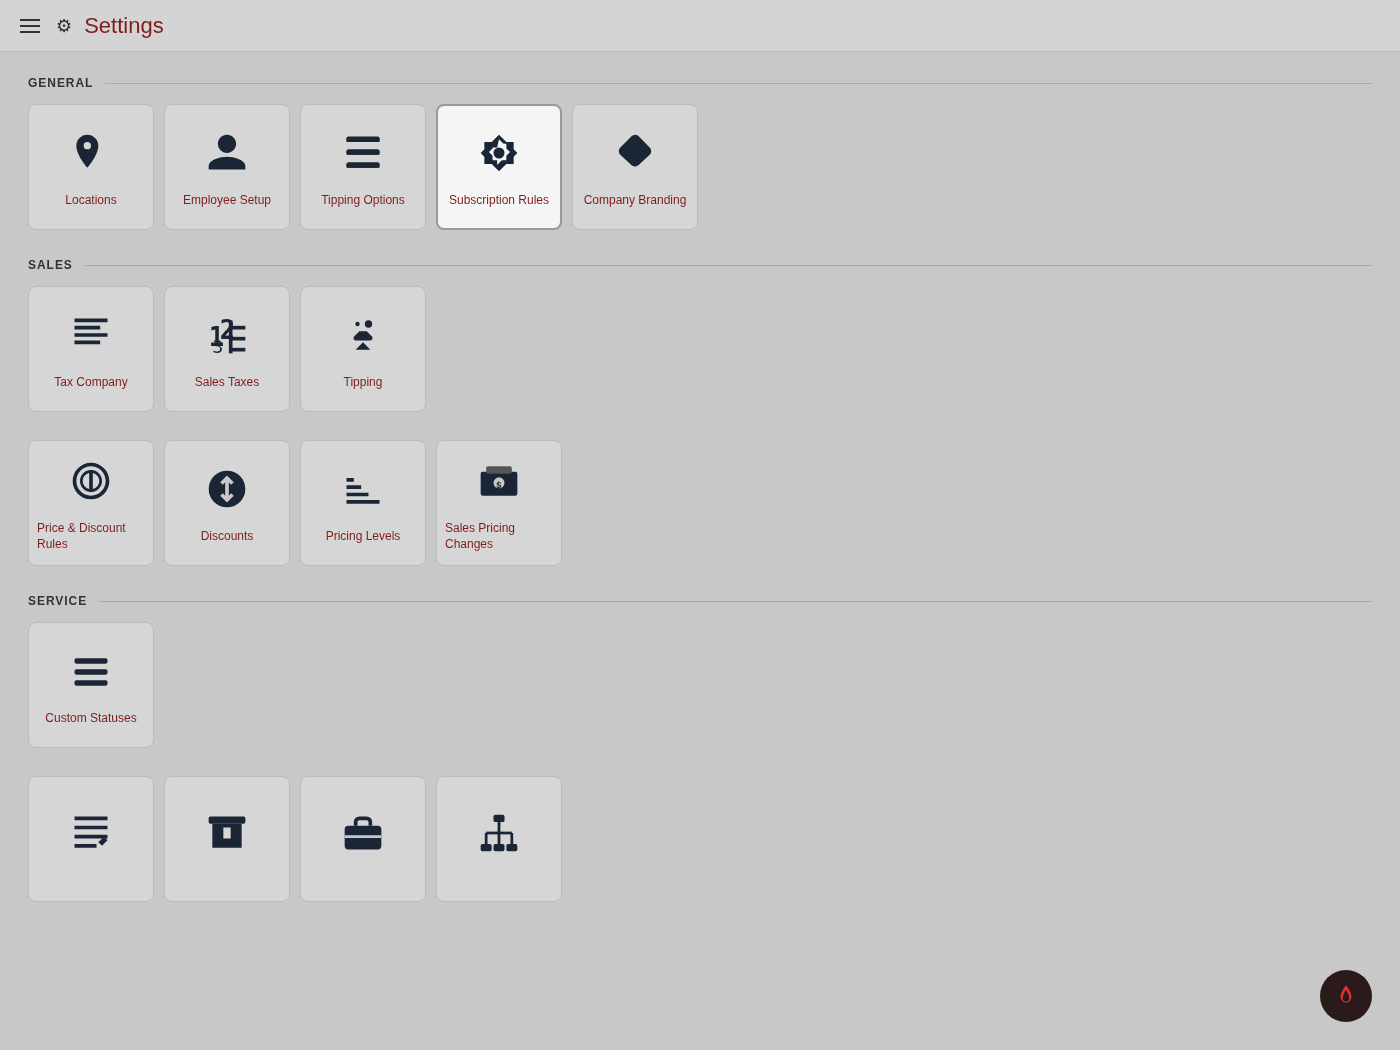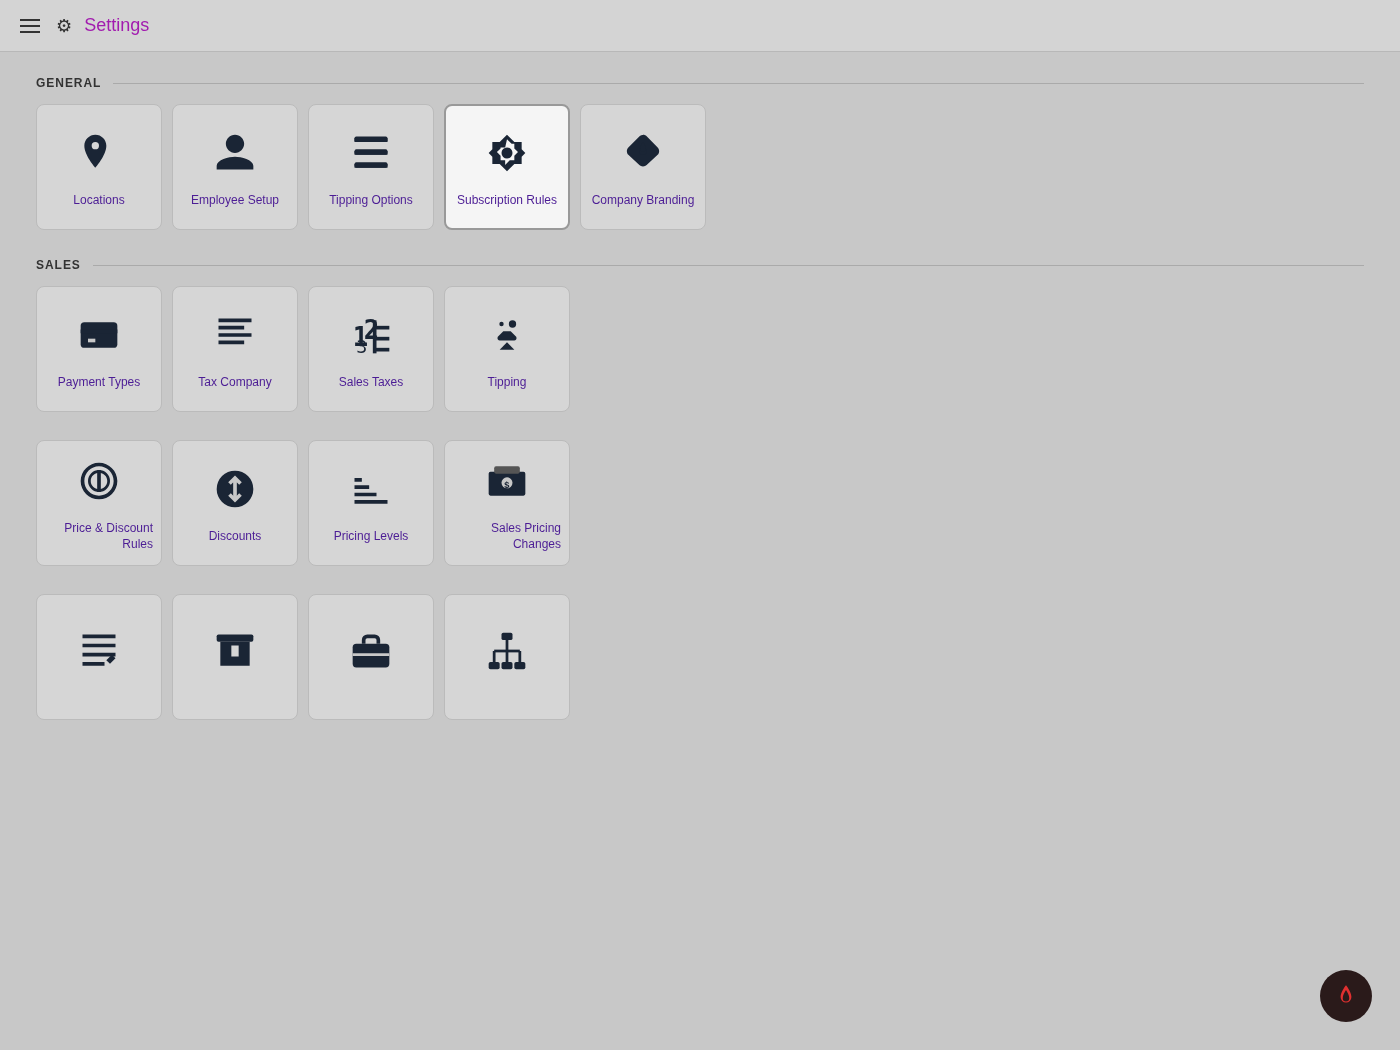--- a/index.html
+++ b/index.html
@@ -15,28 +15,28 @@
     .header {
       background: #d4d4d4;
       height: 52px;
       display: flex;
       align-items: center;
       padding: 0 16px;
       gap: 12px;
       border-bottom: 1px solid #b8b8b8;
     }
     .header-title {
-      font-size: 18px;
+      font-size: 22px;
       font-weight: 500;
-      color: #a21caf;
+      color: #7f1d1d;
     }
 
     
     .content {
-      padding: 24px 36px;
+      padding: 24px 28px;
       background: #c8c8c8;
     }
 
     
     .section {
       margin-bottom: 28px;
     }
     .section-header {
       display: flex;
       align-items: center;
@@ -93,22 +93,22 @@
       width: 52px;
       height: 52px;
     }
     .tile-icon svg {
       width: 44px;
       height: 44px;
       fill: #1a2535;
     }
     .tile-label {
       font-size: 12px;
-      color: #4c1d95;
-      text-align: right;
+      color: #7f1d1d;
+      text-align: left;
       line-height: 1.3;
       font-weight: 400;
       margin-top: 8px;
     }
 
     
     .fab {
       position: fixed;
       bottom: 28px;
       right: 28px;
@@ -218,31 +218,20 @@
     </div>
     <div class="section">
       <div class="section-header">
         <span class="section-label">SALES</span>
         <div class="section-line"></div>
       </div>
       <div class="tiles-grid">
         <div class="tile">
           <div class="tile-icon">
             <svg viewBox="0 0 24 24" fill="#1a2535">
-              <rect x="2" y="5" width="20" height="14" rx="2" ry="2"></rect>
-              <line x1="2" y1="10" x2="22" y2="10" stroke="#1a2535" stroke-width="2"></line>
-              <line x1="6" y1="15" x2="10" y2="15" stroke="#c8c8c8" stroke-width="2"></line>
-              <rect x="2" y="5" width="20" height="14" rx="2" ry="2" fill="none" stroke="#1a2535" stroke-width="0"></rect>
-            </svg>
-          </div>
-          <div class="tile-label">Payment Types</div>
-        </div>
-        <div class="tile">
-          <div class="tile-icon">
-            <svg viewBox="0 0 24 24" fill="#1a2535">
               <path d="M3 3h18v2H3zm0 4h14v2H3zm0 4h18v2H3zm0 4h14v2H3z"></path>
             </svg>
           </div>
           <div class="tile-label">Tax Company</div>
         </div>
         <div class="tile">
           <div class="tile-icon">
             <svg viewBox="0 0 24 24" fill="#1a2535">
               <text x="2" y="18" font-size="14" font-weight="bold" font-family="monospace">1</text>
               <text x="8" y="14" font-size="14" font-weight="bold" font-family="monospace">2</text>
@@ -301,20 +290,38 @@
         <div class="tile">
           <div class="tile-icon">
             <svg viewBox="0 0 24 24" fill="#1a2535">
               <rect x="2" y="7" width="20" height="13" rx="1"></rect>
               <rect x="5" y="4" width="14" height="4" rx="1" fill="#555"></rect>
               <circle cx="12" cy="13" r="3" fill="#c8c8c8"></circle>
               <text x="10.5" y="16" font-size="5" fill="#1a2535" font-weight="bold">$</text>
             </svg>
           </div>
           <div class="tile-label">Sales Pricing Changes</div>
+        </div>
+      </div>
+    </div>
+    <div class="section">
+      <div class="section-header">
+        <span class="section-label">SERVICE</span>
+        <div class="section-line"></div>
+      </div>
+      <div class="tiles-grid">
+        <div class="tile">
+          <div class="tile-icon">
+            <svg viewBox="0 0 24 24" fill="#1a2535">
+              <rect x="3" y="5" width="18" height="3" rx="1"></rect>
+              <rect x="3" y="11" width="18" height="3" rx="1"></rect>
+              <rect x="3" y="17" width="18" height="3" rx="1"></rect>
+            </svg>
+          </div>
+          <div class="tile-label">Custom Statuses</div>
         </div>
       </div>
     </div>
     <div class="section">
       <div class="tiles-grid">
         <div class="tile">
           <div class="tile-icon">
             <svg viewBox="0 0 24 24" fill="#1a2535">
               <path d="M3 18h12v2H3zm0-5h18v2H3zm0-5h18v2H3zm0-5h18v2H3z"></path>
               <path d="M16 17l3-3 2 2-3 3-2-2z"></path>

